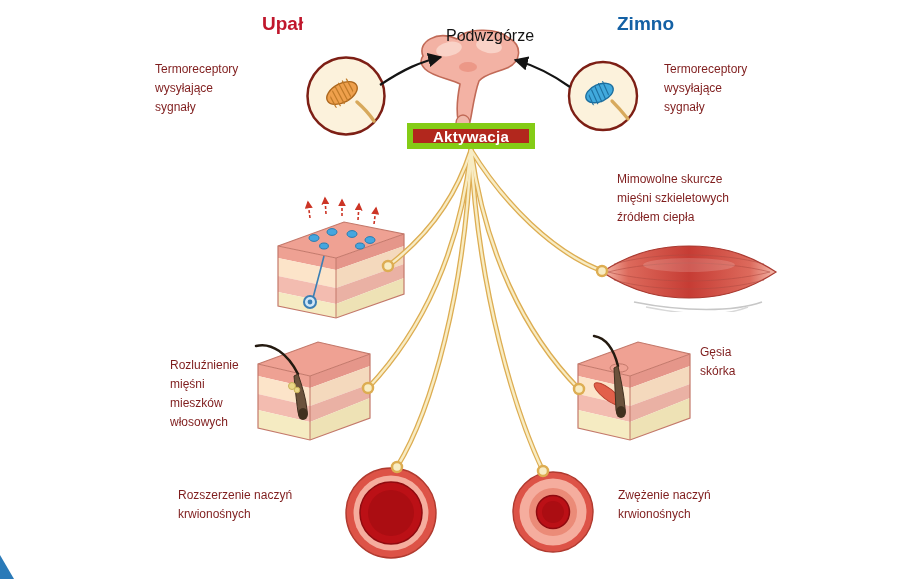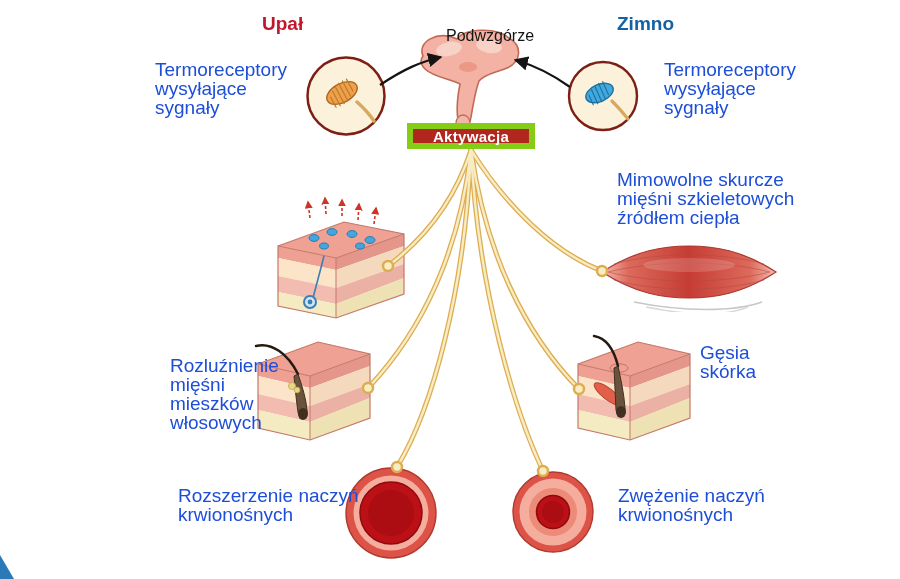--- a/index.html
+++ b/index.html
@@ -1,20 +1,20 @@
 <!DOCTYPE html>
 <html><head>
 <meta charset="utf-8">
 <style>
   *{box-sizing:border-box;margin:0;padding:0}
   html,body{background:#ffffff}
   body{font-family:"Liberation Sans",sans-serif;}
   .canvas{position:relative;width:900px;height:579px;background:#fff;overflow:hidden;}
   .abs{position:absolute;}
-  .label{position:absolute;font-size:19px;line-height:19px;color:#1d4ed8;white-space:pre-line;z-index:4;}
+  .label{position:absolute;font-size:12px;line-height:19px;color:#7f1d1d;white-space:pre-line;z-index:4;}
   .hdr{position:absolute;font-weight:bold;font-size:19px;line-height:22px;z-index:4;text-align:right;}
   .hdr-heat{color:#c0172c;}
   .hdr-cold{color:#1461a5;}
   .hypo-title{position:absolute;font-size:16px;line-height:20px;color:#141414;z-index:4;}
   .activation{position:absolute;left:407px;top:123px;width:128px;height:26px;background:#b2271d;border:6px solid #84cc16;color:#fff;font-weight:bold;font-size:15px;letter-spacing:.3px;display:flex;align-items:center;justify-content:center;z-index:6;}
   .art{position:absolute;z-index:3;}
   .overlay{position:absolute;left:0;top:0;z-index:5;pointer-events:none;}
   svg{display:block;}
 </style>
 </head>

